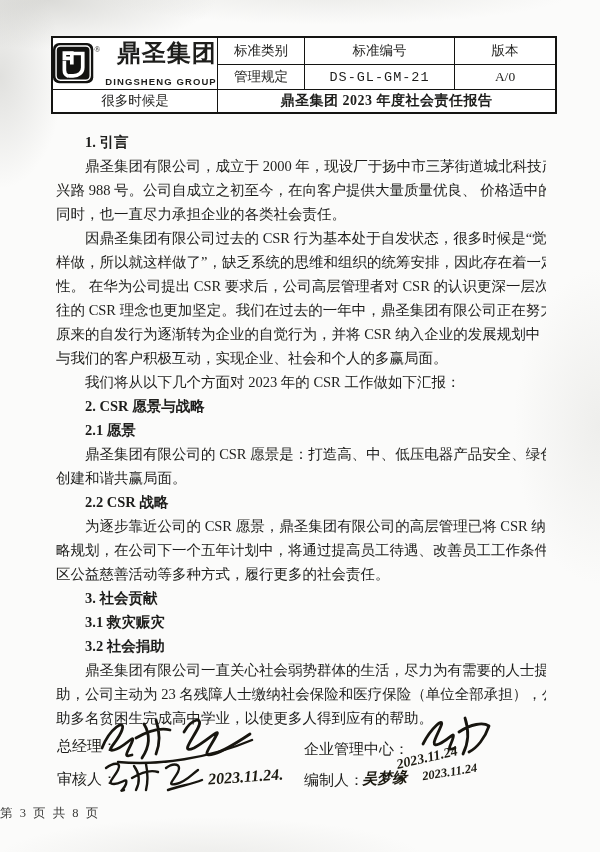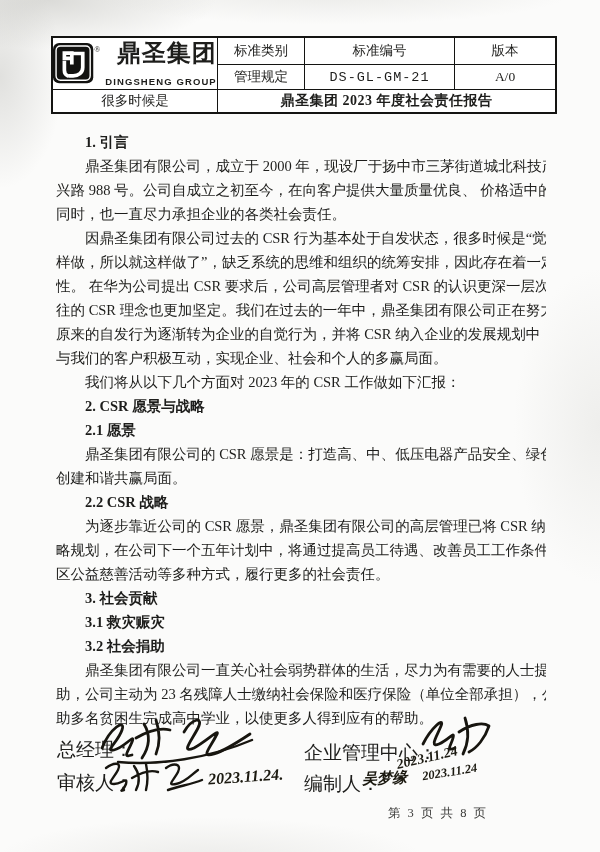--- a/index.html
+++ b/index.html
@@ -46,27 +46,27 @@
   
   .body-text{
     position:absolute;left:56px;top:118px;width:490px;
     font-size:14.5px;line-height:24px;margin-top:12px;
   }
   .bl{height:24px;overflow:hidden;text-align:justify;text-align-last:justify;white-space:nowrap;}
   .bl.end{text-align-last:left;}
   .bl.b{font-weight:bold;}
   .bl.ind{padding-left:29px;}
   
-  .sig-label{position:absolute;font-size:19px;white-space:nowrap;}
+  .sig-label{position:absolute;font-size:15px;white-space:nowrap;}
   .sig-svg{position:absolute;}
   .sig-svg path{fill:none;stroke:#17150f;stroke-linecap:round;stroke-linejoin:round;}
   .hand{position:absolute;font-style:italic;font-weight:600;color:#1b1910;white-space:nowrap;}
   
   .footer{
-    position:absolute;left:0;top:805px;width:488px;text-align:right;
+    position:absolute;left:0;top:805px;width:488px;text-align:left;
     font-size:12.5px;color:#3a3a38;letter-spacing:2px;
   }
 </style>
 </head>
 <body>
 
 <div class="page">
 
   <div class="doc-header">
     <div class="cell c-logo">

